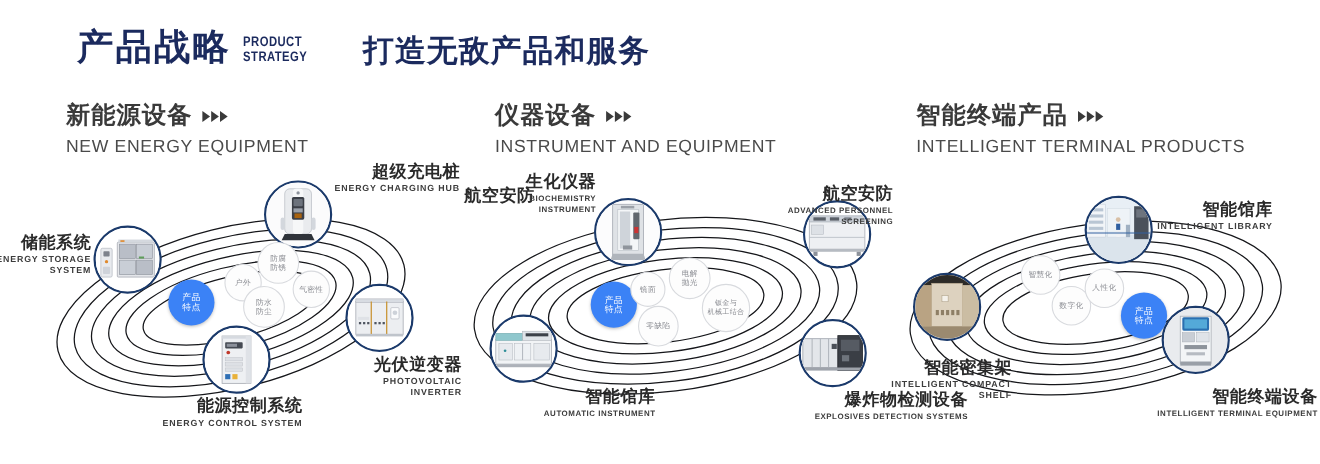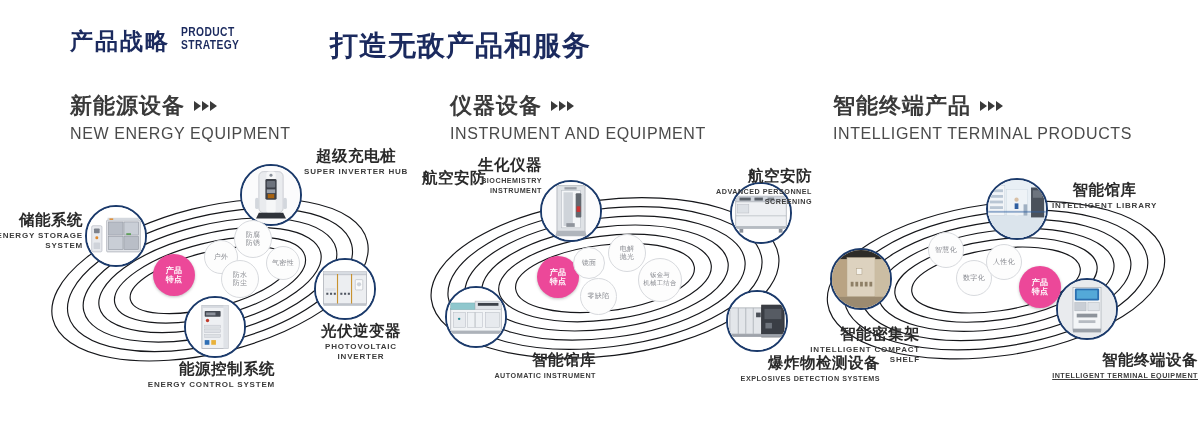--- a/index.html
+++ b/index.html
@@ -6,21 +6,21 @@
   body{
     width:1200px;height:422px;background:#ffffff;overflow:hidden;
     font-family:"Liberation Sans","DejaVu Sans",sans-serif;
     position:relative;
   }
   .stage{position:absolute;left:0;top:0;width:1200px;height:422px;}
 
   
   .hdr{position:absolute;left:70px;top:26px;display:flex;align-items:flex-end;}
   .hdr-cn{
-    font-size:23px;font-weight:bold;color:#1b2a5e;letter-spacing:2px;
+    font-size:33px;font-weight:bold;color:#1b2a5e;letter-spacing:2px;
     line-height:1;font-family:"DejaVu Sans","Liberation Sans",sans-serif;
   }
   .hdr-en{
     margin-left:11px;margin-bottom:2px;color:#1b2a5e;font-weight:bold;
     font-size:12.5px;line-height:12.5px;letter-spacing:.5px;
     transform:scaleX(.82);transform-origin:left bottom;
   }
   .hdr-sub{
     position:absolute;left:330px;top:32px;font-size:28px;font-weight:bold;
     color:#1b2a5e;letter-spacing:1px;line-height:1;
@@ -53,49 +53,49 @@
 
   
   .bub{
     position:absolute;border-radius:50%;background:#fdfdfd;
     border:1px solid #d8dade;box-sizing:border-box;
     display:flex;align-items:center;justify-content:center;text-align:center;
     color:#8b8d93;font-size:7px;line-height:8.5px;letter-spacing:.3px;
     font-family:"DejaVu Sans","Liberation Sans",sans-serif;
   }
   .bub.core{
-    background:#ec4899;border:none;color:#fff;font-weight:bold;font-size:8px;
+    background:#3b82f6;border:none;color:#fff;font-weight:normal;font-size:8px;
     line-height:9.5px;box-shadow:0 1px 3px rgba(0,0,0,.25);
   }
 
   
   .lbl{position:absolute;}
   .lbl .cn{font-size:15.5px;font-weight:bold;color:#2a2a2a;line-height:1.1;letter-spacing:.5px;
            font-family:"DejaVu Sans","Liberation Sans",sans-serif;white-space:nowrap;}
   .lbl .en{font-size:8px;font-weight:bold;color:#3c3c3c;letter-spacing:.8px;margin-top:2px;line-height:10px;}
   .lbl.r{text-align:right;}
   .lbl.c{text-align:right;}
-  .lbl.l{text-align:center;}
+  .lbl.l{text-align:right;}
   .lbl .en.sm{font-size:7.2px;letter-spacing:.5px;}
 </style>
 </head>
 <body>
 
 <div class="stage">
 
   <div class="hdr">
     <span class="hdr-cn">产品战略</span>
     <span class="hdr-en">
       <div>PRODUCT</div>
       <div>STRATEGY</div>
     </span>
   </div>
   <div class="hdr-sub">打造无敌产品和服务</div>
 
-  <div class="sec" style="left:70px;top:95px;">
+  <div class="sec" style="left:60px;top:95px;">
     <div class="sec-row">
       <span class="sec-cn">新能源设备</span>
       <span class="chevs">
         <i class="chev"></i>
           <i class="chev"></i>
           <i class="chev"></i>
       </span>
     </div>
     <div class="sec-en">NEW ENERGY EQUIPMENT</div>
   </div>
@@ -228,21 +228,21 @@
       <span style="white-space: pre-line;">气密性</span>
     </div>
 
     <div class="lbl r" style="left:-5px;top:62px;width:88px;">
       <div class="cn">储能系统</div>
       <div class="en" style="white-space:pre-line;">ENERGY STORAGE
 SYSTEM</div>
     </div>
     <div class="lbl l" style="left:304px;top:-2px;">
       <div class="cn">超级充电桩</div>
-      <div class="en" style="white-space:pre-line;">SUPER INVERTER HUB</div>
+      <div class="en" style="white-space:pre-line;">ENERGY CHARGING HUB</div>
     </div>
     <div class="lbl l" style="left:302px;top:173px;">
       <div class="cn">光伏逆变器</div>
       <div class="en" style="white-space:pre-line;">PHOTOVOLTAIC INVERTER</div>
     </div>
     <div class="lbl c" style="left:85px;top:211px;width:190px;">
       <div class="cn">能源控制系统</div>
       <div class="en" style="white-space:pre-line;">ENERGY CONTROL SYSTEM</div>
     </div>
   </div>
@@ -448,17 +448,17 @@
       <div class="cn">智能馆库</div>
       <div class="en" style="white-space:pre-line;">INTELLIGENT LIBRARY</div>
     </div>
     <div class="lbl r" style="left:-8px;top:176px;width:128px;">
       <div class="cn">智能密集架</div>
       <div class="en" style="white-space:pre-line;">INTELLIGENT COMPACT
 SHELF</div>
     </div>
     <div class="lbl c" style="left:182px;top:202px;width:216px;">
       <div class="cn">智能终端设备</div>
-      <div class="en sm" style="white-space:pre-line;text-decoration:underline;">INTELLIGENT TERMINAL EQUIPMENT</div>
+      <div class="en sm" style="white-space:pre-line;">INTELLIGENT TERMINAL EQUIPMENT</div>
     </div>
   </div>
 
 </div>
 
 </body></html>

